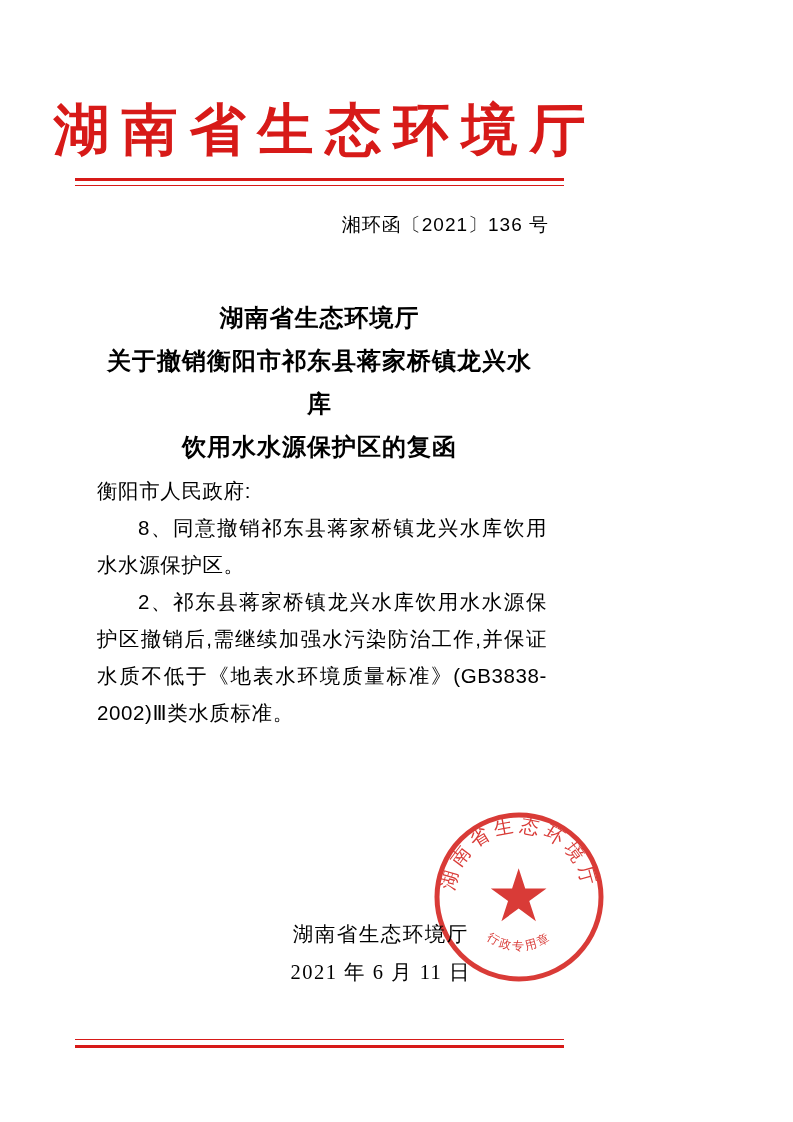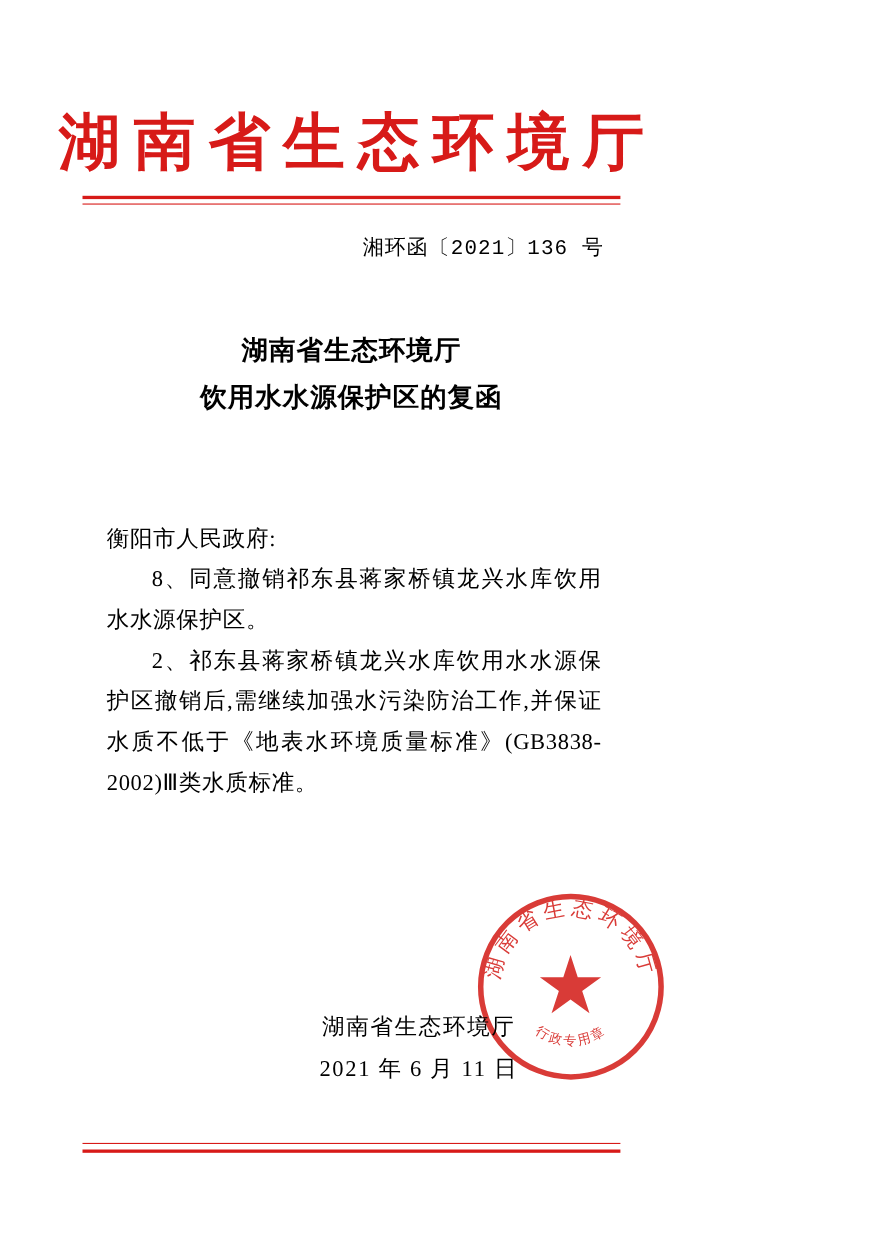--- a/index.html
+++ b/index.html
@@ -57,21 +57,21 @@
     background: #d71a18;
   }
 
   
   .doc-number {
     position: absolute;
     right: 90px;
     top: 212px;
     font-size: 19px;
     letter-spacing: 1px;
-    font-family: Liberation Mono, monospace;
+    font-family: Liberation Sans, sans-serif;
     text-align: right;
   }
 
   
   .title-block {
     position: absolute;
     left: 100px;
     right: 100px;
     top: 296px;
     text-align: center;
@@ -89,21 +89,21 @@
     position: absolute;
     left: 97px;
     right: 92px;
     top: 472px;
   }
   .body-line {
     font-size: 20.5px;
     line-height: 37px;
     letter-spacing: 0.6px;
     text-align: justify;
-    font-family: Liberation Serif, serif;
+    font-family: Liberation Sans, sans-serif;
   }
   .indent {
     text-indent: 41px;
   }
   .gap-top {
     margin-top: 6px;
   }
 
   
   .signature {
@@ -155,20 +155,21 @@
   <div class="masthead">
     <div class="masthead-title">湖南省生态环境厅</div>
   </div>
   <div class="rule-thick"></div>
   <div class="rule-thin"></div>
 
   <div class="doc-number">湘环函〔2021〕136 号</div>
 
   <div class="title-block">
     <div class="title-line">湖南省生态环境厅</div>
+    <div class="title-line">关于撤销衡阳市祁东县蒋家桥镇龙兴水库</div>
     <div class="title-line">饮用水水源保护区的复函</div>
   </div>
 
   <div class="body-block">
     <div class="body-line">衡阳市人民政府:</div>
     <div class="body-line indent">8、同意撤销祁东县蒋家桥镇龙兴水库饮用水水源保护区。</div>
     <div class="body-line indent">2、祁东县蒋家桥镇龙兴水库饮用水水源保护区撤销后,需继续加强水污染防治工作,并保证水质不低于《地表水环境质量标准》(GB3838-2002)Ⅲ类水质标准。</div>
   </div>
 
   <div class="seal">

